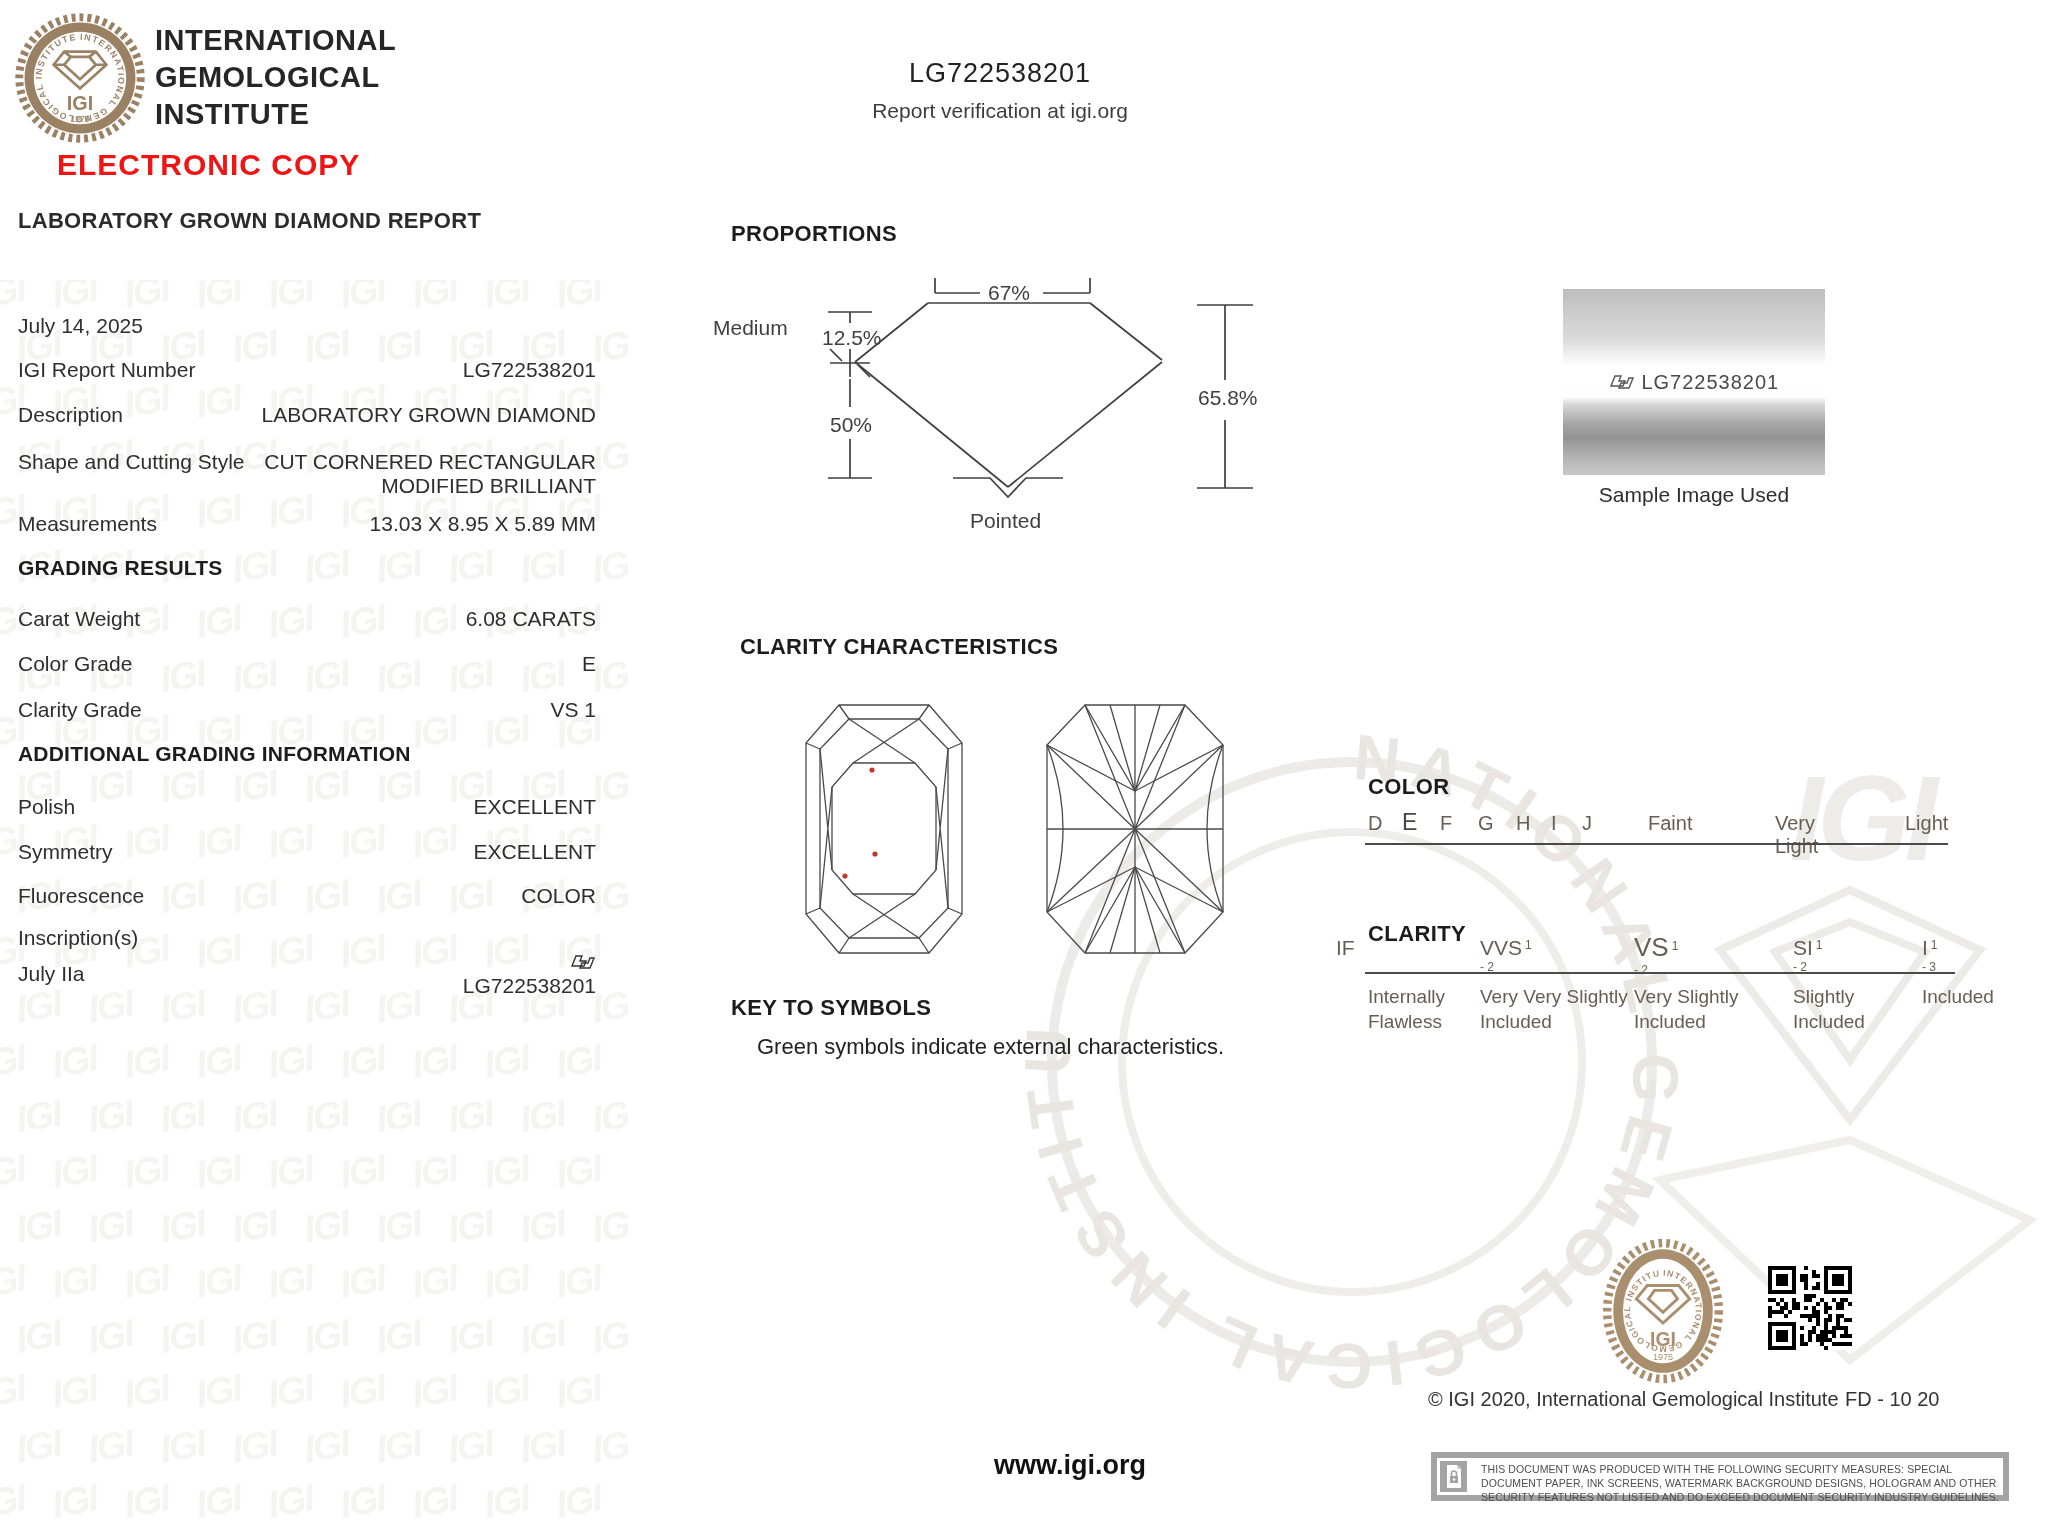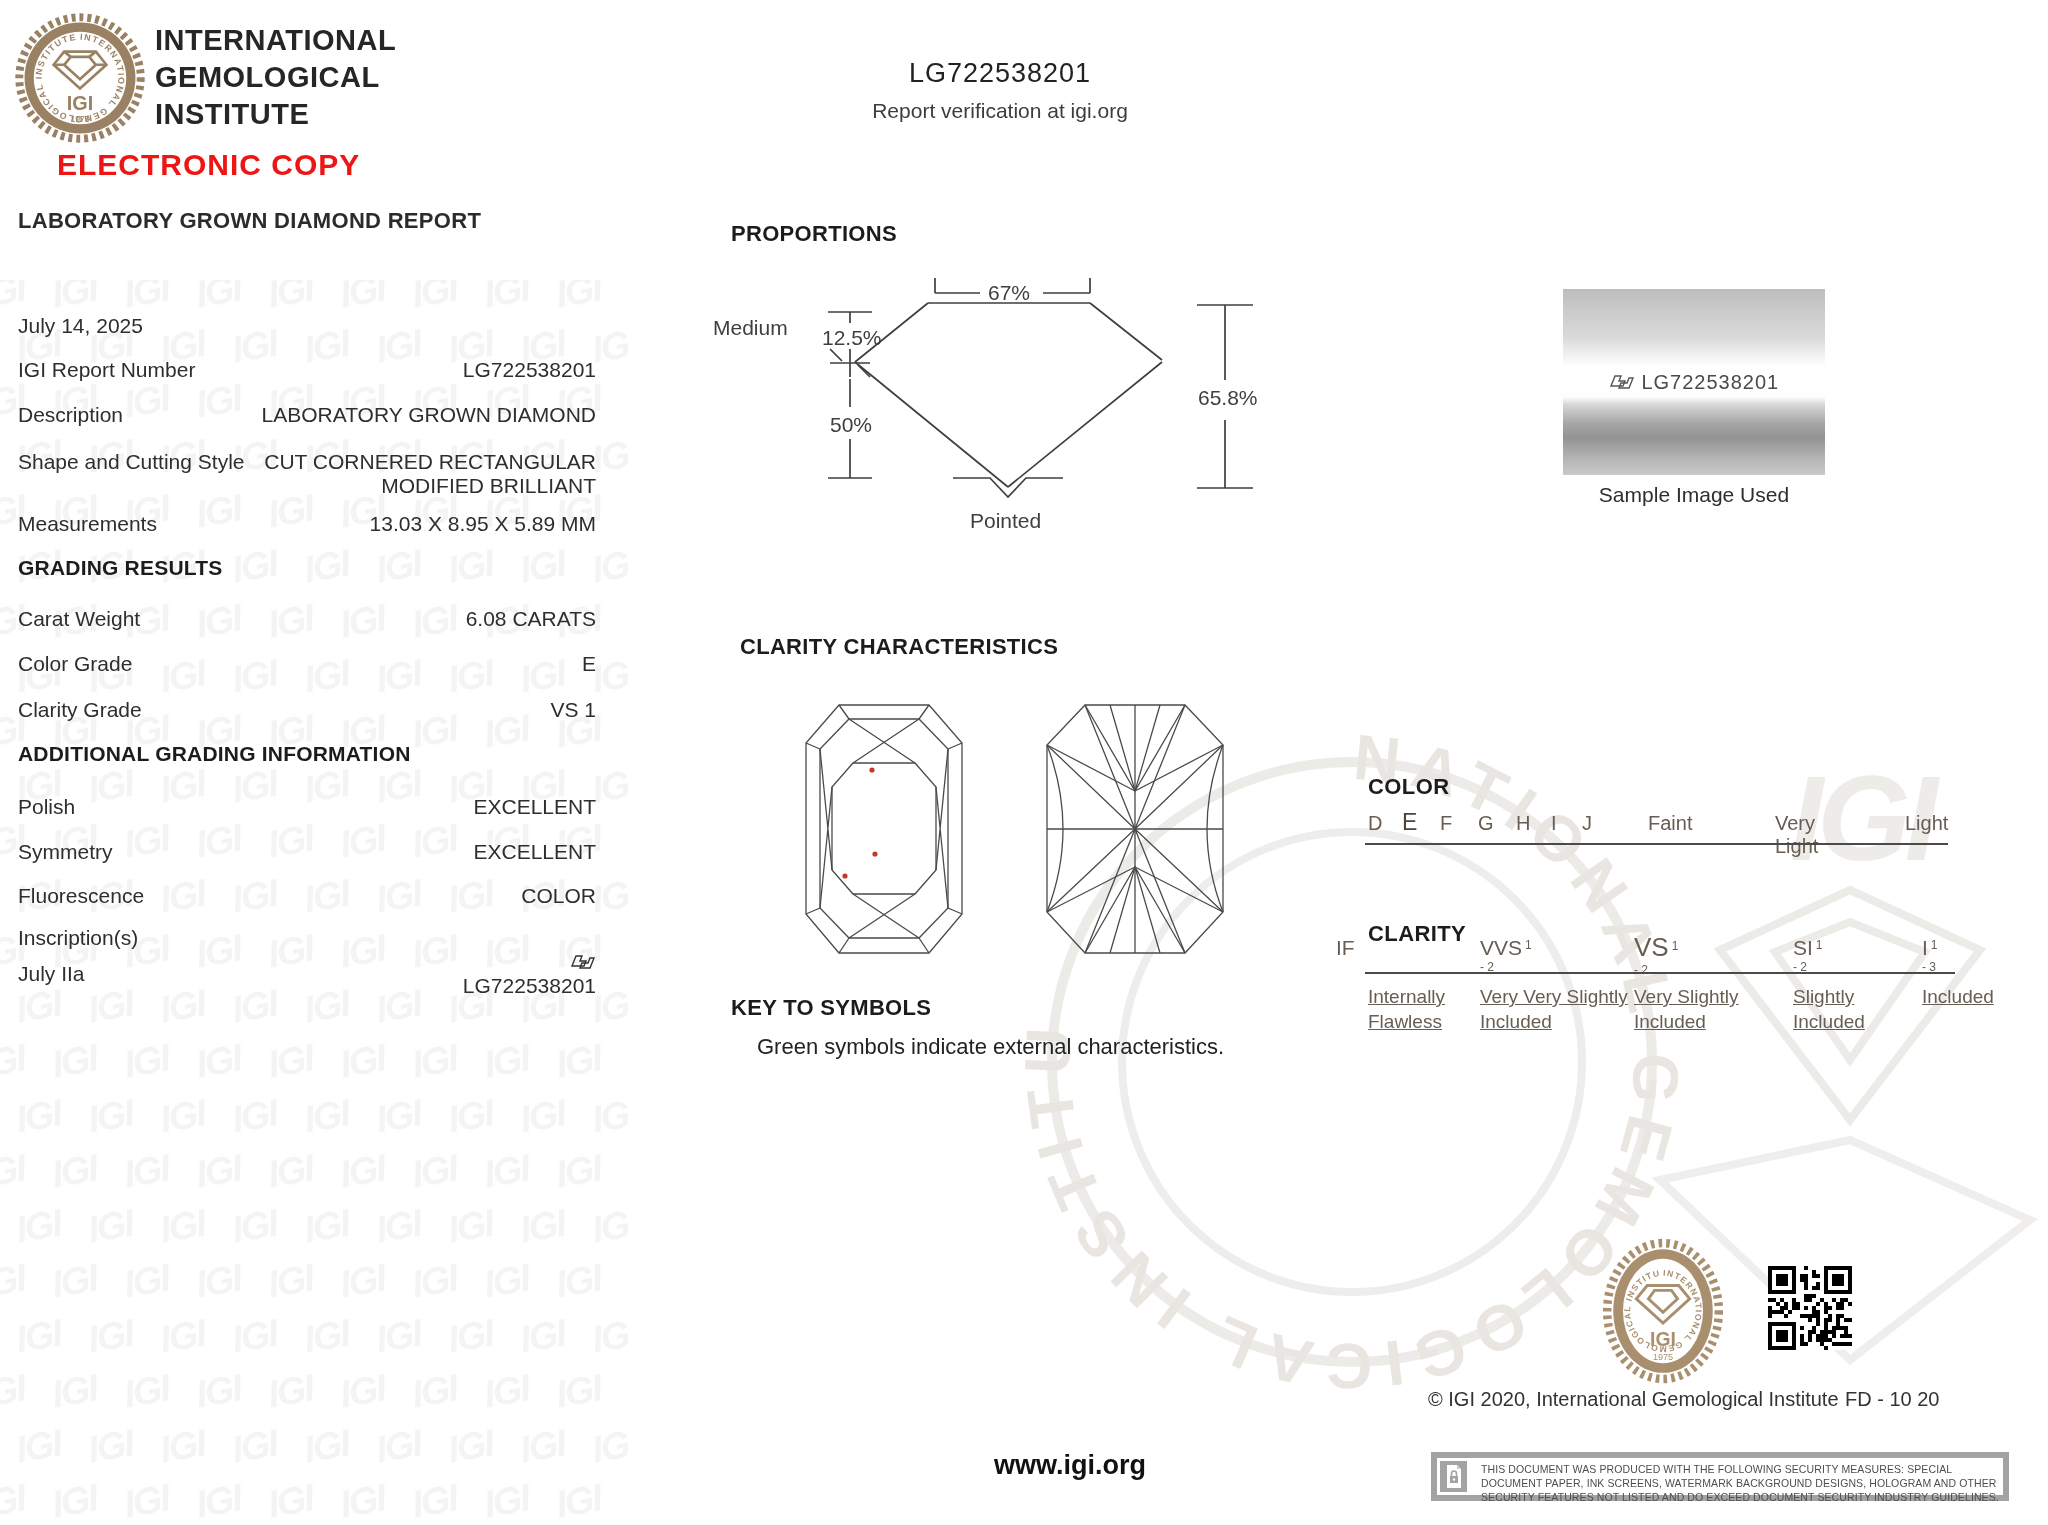--- a/index.html
+++ b/index.html
@@ -41,21 +41,21 @@
 
   
   .scale-title { font-size:22px; font-weight:bold; letter-spacing:.4px; color:#1c1c1c; }
   .cletter { position:absolute; top:0; font-size:20px; color:#675d52; }
   .cletter.active { font-size:23px; top:-3px; color:#4d443a; }
   .hline { position:absolute; height:2px; background:#4a4a4a; }
   .clar-col { position:absolute; top:0; color:#675d52; }
   .clar-col .code { font-size:21px; }
   .clar-col .code.active { font-size:26px; }
   .clar-col sup { font-size:12px; margin-left:3px; }
-  .clar-desc { position:absolute; font-size:19px; line-height:25px; color:#675d52; width:150px;text-decoration:underline; }
+  .clar-desc { position:absolute; font-size:19px; line-height:25px; color:#675d52; width:150px; }
 
   
   .copyright { left:1428px; top:1388px; font-size:20px; color:#333; }
   .formcode { left:1845px; top:1388px; font-size:20px; color:#333; }
   .website { left:960px; top:1450px; width:220px; text-align:center; font-size:27px; font-weight:bold; color:#111; }
   .secbox { left:1431px; top:1452px; width:578px; height:49px; border:6px solid #a3a3a3; background:#fff; }
   .secbox .icon { position:absolute; left:3px; top:3px; width:27px; height:31px; }
   .secbox .sectext { position:absolute; left:44px; top:4px; width:524px; font-size:10.5px; line-height:14px; color:#4e4e4e; letter-spacing:.1px; }
 
   svg text { font-family:"Liberation Sans", sans-serif; }

